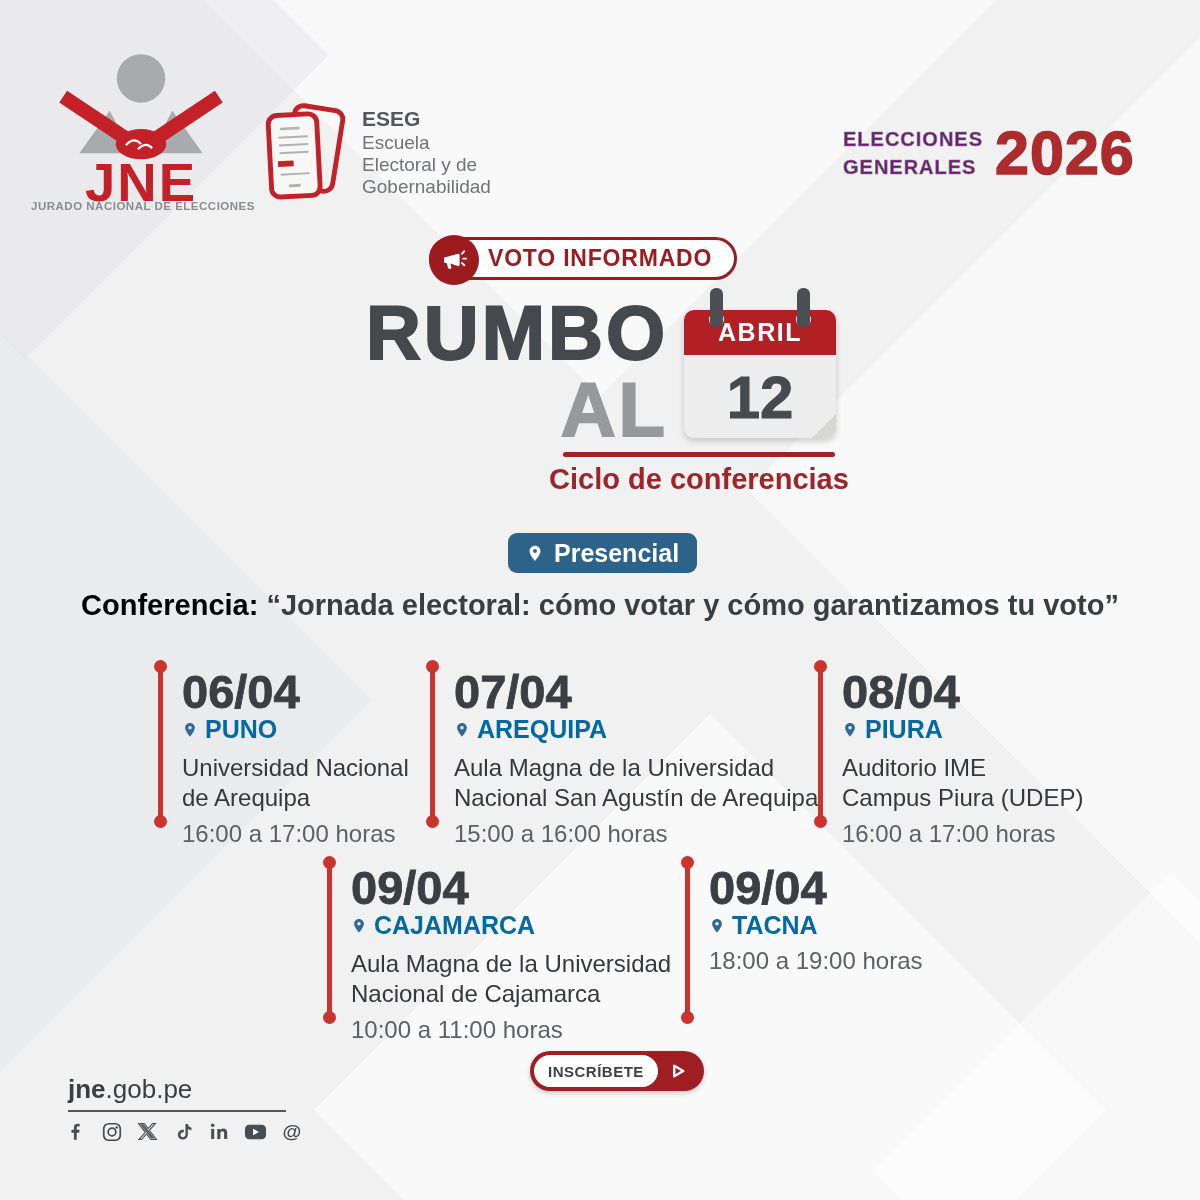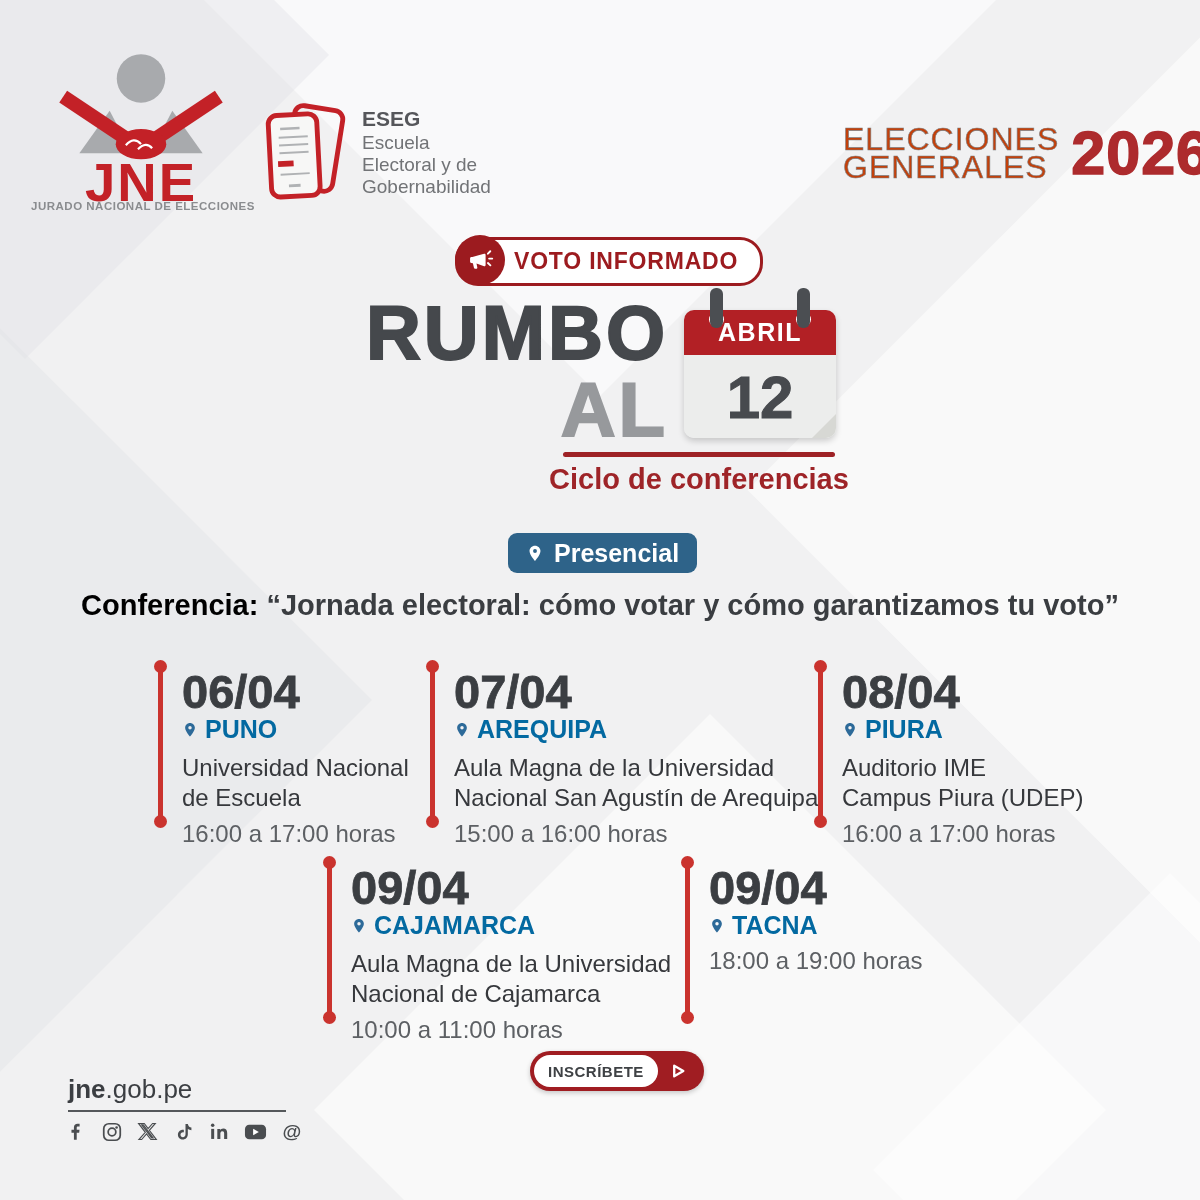--- a/index.html
+++ b/index.html
@@ -20,27 +20,27 @@
   .jne-logo { position:absolute; left:45px; top:52px; width:192px; }
   .jne-caption { position:absolute; left:28px; top:200px; width:230px; text-align:center;
                  font-size:11.5px; font-weight:bold; color:#8a8c8f; letter-spacing:.5px; }
 
   .eseg { position:absolute; left:258px; top:102px; display:flex; gap:16px; align-items:center; }
   .eseg-text { line-height:22px; }
   .eseg-acronym { font-size:21px; font-weight:bold; color:#55565a; margin-bottom:2px; }
   .eseg-line { font-size:19px; color:#717376; }
 
   .elections { position:absolute; left:843px; top:118px; display:flex; align-items:center; gap:12px; }
-  .elections-lines { font-size:32px; line-height:28px; font-weight:normal; color:#c2410c;
+  .elections-lines { font-size:20px; line-height:28px; font-weight:bold; color:#701a75;
                      letter-spacing:1px; -webkit-text-stroke:.6px #7f8184; }
   .elections-year { font-size:61px; font-weight:bold; color:#ad2b2d; letter-spacing:1px;
                     -webkit-text-stroke:1.5px #ad2b2d; }
 
   
-  .voto-badge { position:absolute; left:455px; top:237px; height:49px; display:inline-flex;
+  .voto-badge { position:absolute; left:429px; top:237px; height:43px; display:inline-flex;
                 align-items:center; background:#fff; border:3px solid #9c1b1f; border-radius:23px;
                 padding:0 22px 0 56px; }
   .voto-circle { position:absolute; left:-3px; top:-5px; width:50px; height:50px; border-radius:50%;
                  background:#9c1b1f; display:flex; align-items:center; justify-content:center; }
   .voto-label { font-size:23px; font-weight:bold; color:#9c1b1f; letter-spacing:.8px; }
 
   
   .hero-title { position:absolute; left:250px; top:294px; width:418px; text-align:right;
                 font-weight:bold; letter-spacing:3px; }
   .hero-line1 { font-size:76px; line-height:78px; color:#45484c; -webkit-text-stroke:2px #45484c; }
@@ -221,21 +221,21 @@
     </div>
     <div class="event-body">
       <div class="event-date">06/04</div>
       <div class="event-city">
         <svg width="16" height="20" viewBox="0 0 24 24">
             <path d="M12 1.5C7.9 1.5 4.7 4.7 4.7 8.8c0 5.3 7.3 13.2 7.3 13.2s7.3-7.9 7.3-13.2c0-4.1-3.2-7.3-7.3-7.3zm0 9.8a2.6 2.6 0 1 1 0-5.2 2.6 2.6 0 0 1 0 5.2z" fill="#2d6a99"></path>
           </svg>
         <span>PUNO</span>
       </div>
       <div class="event-venue">
-        <span>Universidad Nacional</span><br><span>de Escuela</span>
+        <span>Universidad Nacional</span><br><span>de Arequipa</span>
       </div>
       <div class="event-time">16:00 a 17:00 horas</div>
     </div>
   </div>
 
   <div class="event ev2">
     <div class="event-line">
       <i class="dot top"></i>
         <i class="dot bottom"></i>
     </div>

